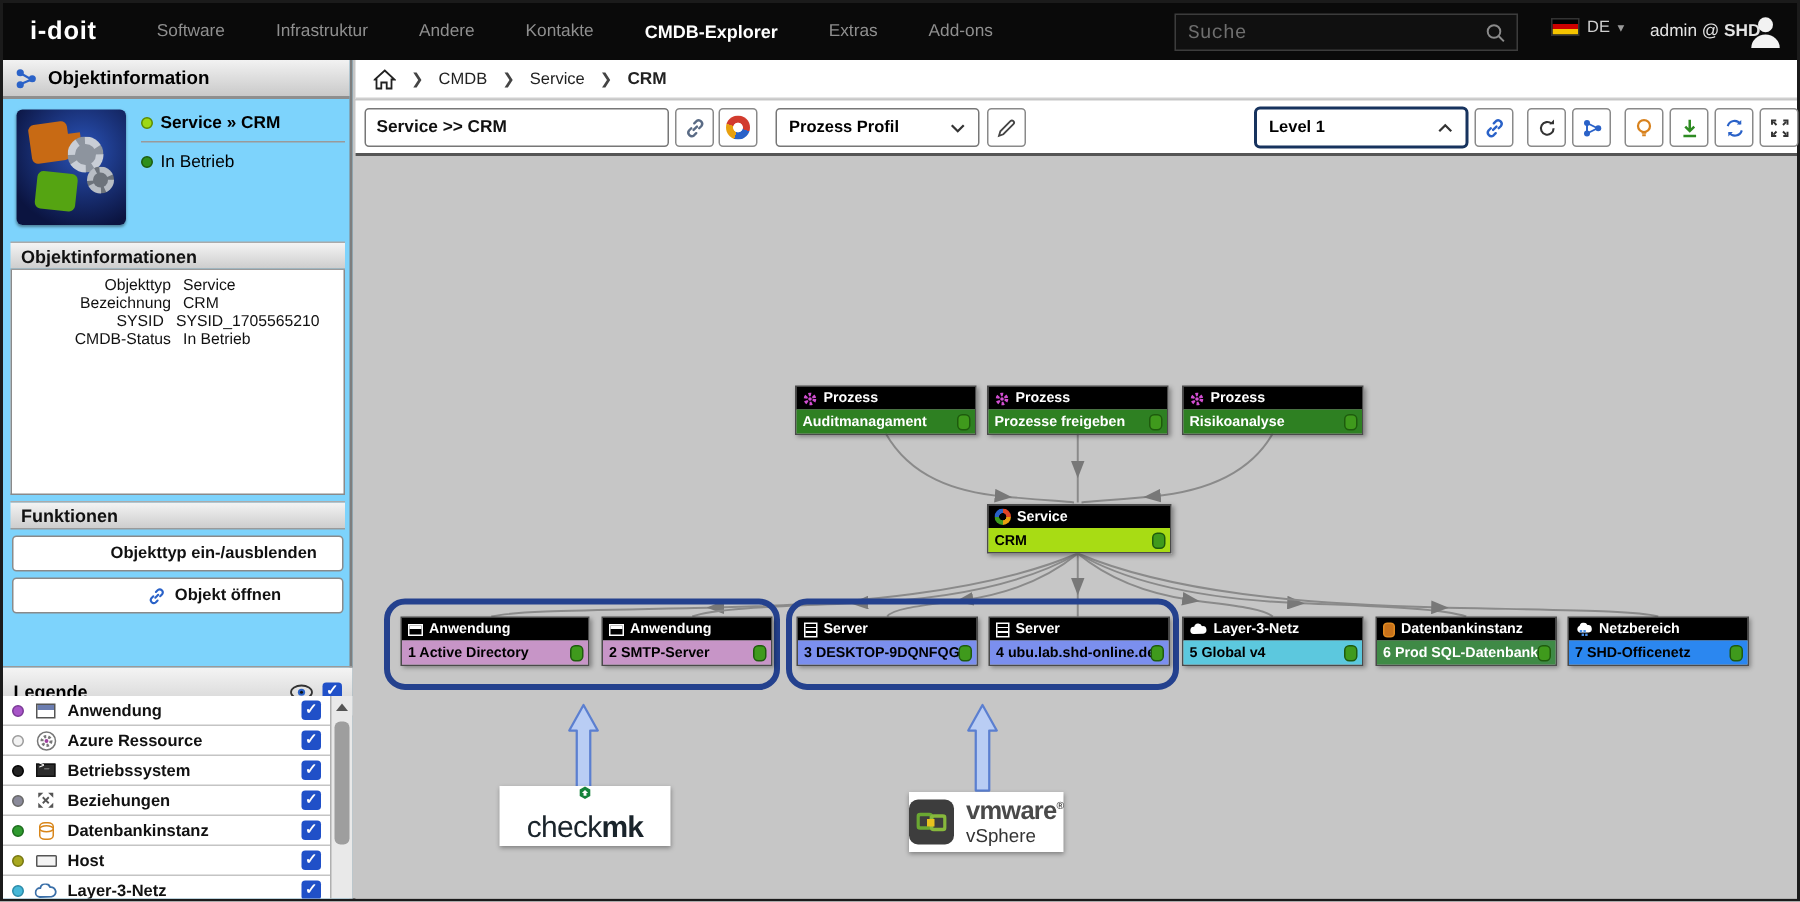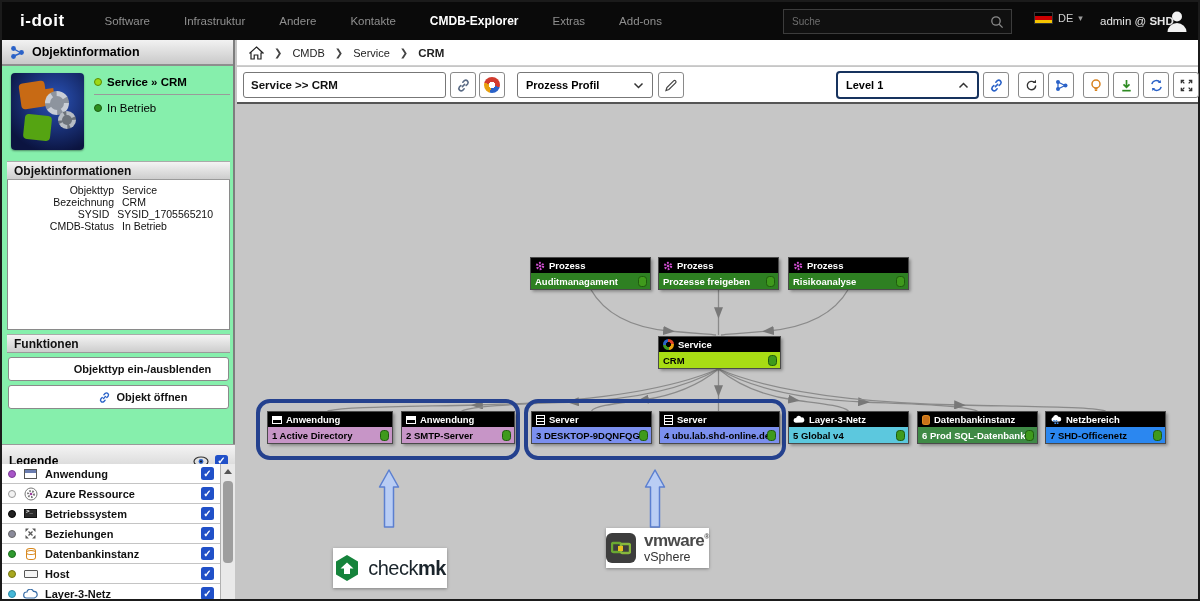--- a/index.html
+++ b/index.html
@@ -10,34 +10,34 @@
   
   .topbar { position:absolute; left:2px; top:2px; right:2px; height:38px; background:#0a0a0a;
             display:flex; align-items:center; }
   .logo { color:#fff; font-weight:bold; font-size:17px; margin-left:18px; letter-spacing:.5px; }
   .menu { display:flex; align-items:center; margin-left:40px; gap:34px; }
   .menu-item { color:#8f8f8f; font-size:11.5px; cursor:pointer; white-space:nowrap; }
   .menu-item.active { color:#ffffff; font-weight:bold; font-size:12px; }
   .search-wrap { position:absolute; left:781px; top:7px; width:229px; height:25px;
                  border:1px solid #3c3c3c; background:#101010; display:flex; align-items:center; }
   .search-input { flex:1; background:transparent; border:none; outline:none; color:#bbb;
-                  font-size:10px; padding:0 8px; font-family:Liberation Sans, sans-serif; }
+                  font-size:13px; padding:0 8px; font-family:Liberation Mono, monospace; }
   .search-input::placeholder { color:#6f6f6f; }
   .search-icon { margin-right:7px; }
   .lang { position:absolute; left:1032px; top:10px; display:flex; align-items:center; gap:5px; }
   .flag { width:19px; height:12px; display:block;
           background:linear-gradient(#000 0 33%, #cc0000 33% 66%, #f5c400 66%); border:.5px solid #333;}
   .lang-label { color:#cfcfcf; font-size:11px; }
   .lang-chevron { color:#9a9a9a; font-size:9px; }
   .user-label { position:absolute; left:1098px; top:13px; color:#e4e4e4; font-size:11.5px; }
   .user-label b { font-weight:bold; }
   .avatar { position:absolute; left:1162px; top:6px; width:26px; height:26px; }
 
   
-  .sidebar { position:absolute; left:2px; top:40px; width:233px; bottom:2px; background:#86efac;
+  .sidebar { position:absolute; left:2px; top:40px; width:233px; bottom:2px; background:#7dd3fc;
              border-right:2px solid #7e7e7e; }
   .panel-header { background:linear-gradient(#f4f4f4,#cdcdcd); border-top:1px solid #aaa;
                   border-bottom:1px solid #9a9a9a; height:19px; display:flex; align-items:center;
                   padding:0 7px; font-size:12px; font-weight:bold; color:#111; }
   .sb-title { position:absolute; left:0; top:0; width:100%; height:26px;
               background:linear-gradient(#f2f2f2,#c9c9c9); border-bottom:2px solid #8e8e8e;
               display:flex; align-items:center; gap:7px; padding:0 8px; font-size:12.5px; font-weight:bold;}
   .obj-image { position:absolute; left:9px; top:33px; width:73px; height:77px; border-radius:4px;
                background:radial-gradient(circle at 60% 35%, #2a53b8, #0b1440 80%); overflow:hidden;
                box-shadow:0 1px 2px rgba(0,0,0,.4);}
@@ -615,21 +615,21 @@
               </g>
           </svg>
           <span>Netzbereich</span>
           </div>
         <div class="node-body bg-netz">
             <span>7 SHD-Officenetz</span>
             <span class="indicator"></span>
           </div>
       </div>
 
-      <div class="logo-box" style="left:96px; top:442px; width:114px; height:40px;">
+      <div class="logo-box" style="left:96px; top:418px; width:114px; height:40px;flex-direction:column;">
         <svg width="26" height="28" viewBox="0 0 26 28">
           <polygon points="13,1 24,7.5 24,20.5 13,27 2,20.5 2,7.5" fill="#15833b"></polygon>
           <path d="M6.5,14.5 L13,8.5 L19.5,14.5 L16,14.5 L16,20 L10,20 L10,14.5 z" fill="#fff"></path>
         </svg>
         <span class="checkmk-text"><span>check</span><b>mk</b></span>
       </div>
       <div class="logo-box" style="left:369px; top:422px; width:103px; height:40px;">
         <span class="vm-badge">
           <svg width="20" height="20" viewBox="0 0 20 20">
             <rect x="1" y="5" width="9" height="9" rx="1.5" fill="none" stroke="#6aa832" stroke-width="2.4"></rect>

